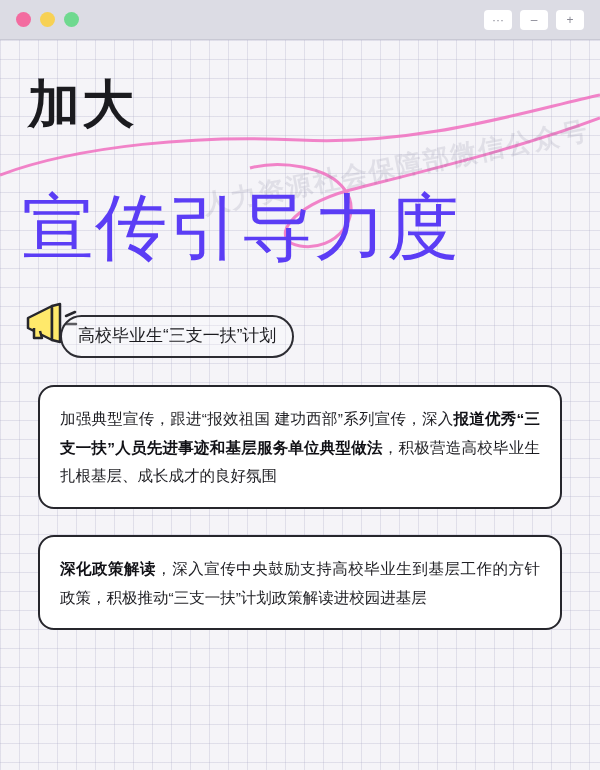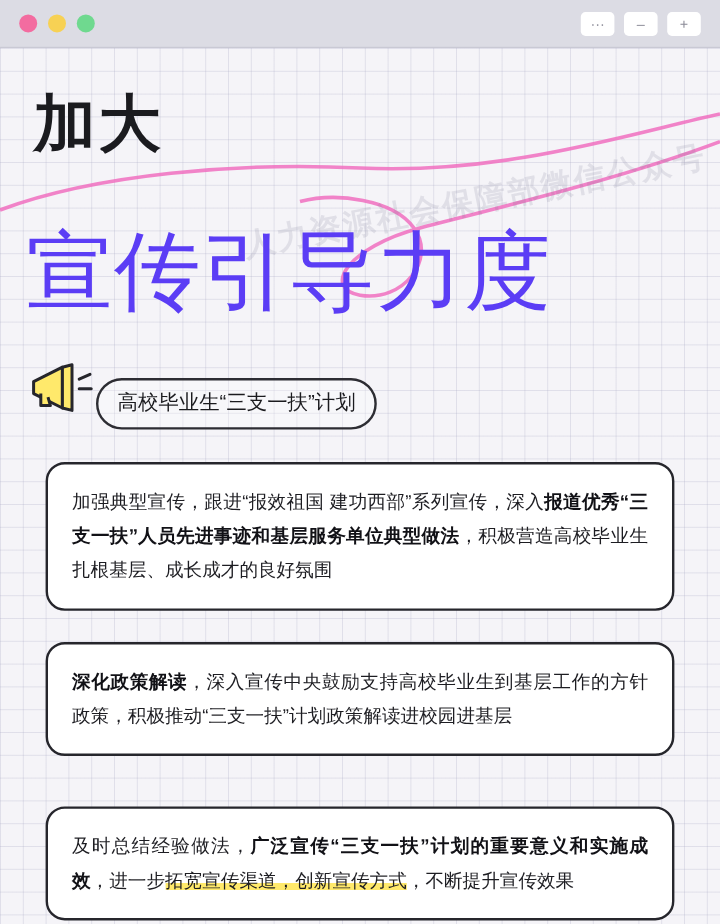--- a/index.html
+++ b/index.html
@@ -94,21 +94,21 @@
     font-weight: normal;
     color: #5b3df5;
     letter-spacing: 1px;
     line-height: 1.05;
     white-space: nowrap;
   }
   
   .megaphone { position: absolute; left: 22px; top: 258px; }
   .pill {
     position: absolute;
-    left: 80px; top: 275px;
+    left: 60px; top: 275px;
     border: 2px solid #2d2d33;
     border-radius: 22px;
     padding: 7px 16px 9px 16px;
     background: rgba(255,255,255,0.25);
     font-size: 17px;
     color: #1b1b1f;
     font-weight: 500;
     white-space: nowrap;
   }
   
@@ -181,20 +181,15 @@
         <span>加强典型宣传，跟进“报效祖国 建功西部”系列宣传，深入</span><b>报道优秀“三支一扶”人员先进事迹和基层服务单位典型做法</b><span>，积极营造高校毕业生扎根基层、成长成才的良好氛围</span>
       </p>
     </div>
 
     <div class="card c2">
       <p>
         <b>深化政策解读</b><span>，深入宣传中央鼓励支持高校毕业生到基层工作的方针政策，积极推动“三支一扶”计划政策解读进校园进基层</span>
       </p>
     </div>
 
-    <div class="card c3">
-      <p>
-        <span>及时总结经验做法，</span><b>广泛宣传“三支一扶”计划的重要意义和实施成效</b><span>，进一步</span><span class="hl">拓宽宣传渠道，创新宣传方式</span><span>，不断提升宣传效果</span>
-      </p>
-    </div>
 
   </div>
 </div>
 
 </body></html>

